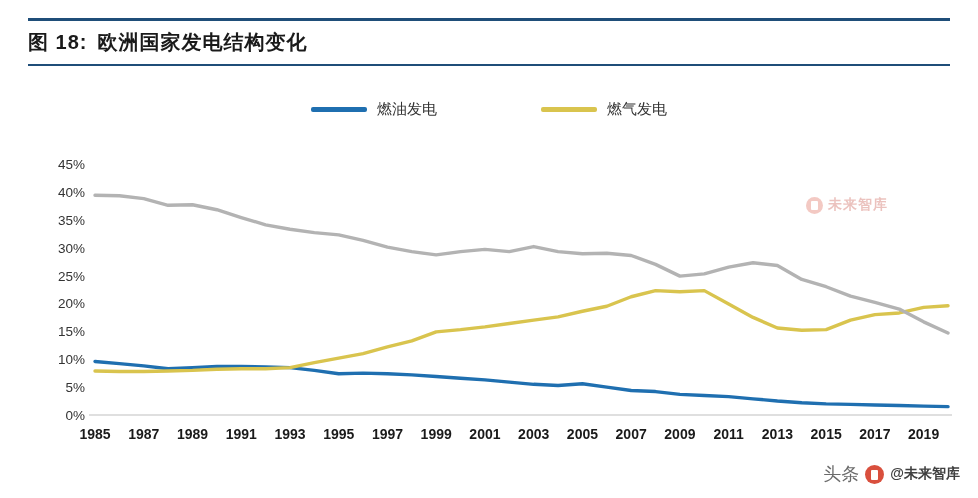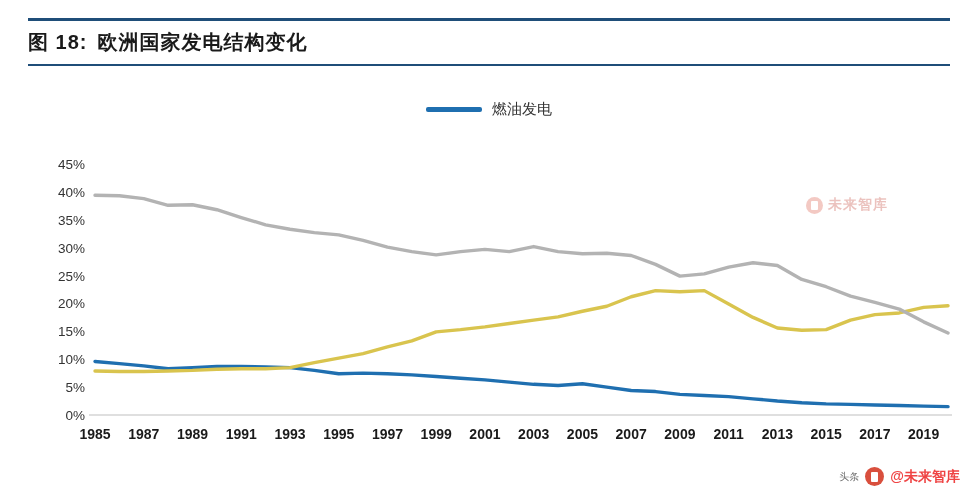--- a/index.html
+++ b/index.html
@@ -122,21 +122,21 @@
   }
   .watermark-corner {
     position: absolute;
     right: 18px;
     bottom: 12px;
     display: flex;
     align-items: center;
     gap: 6px;
   }
   .wm-corner-prefix {
-    font-size: 10px;
+    font-size: 18px;
     color: #6b6b6b;
   }
   .wm-corner-logo {
     width: 19px;
     height: 19px;
     border-radius: 50%;
     background: #d94f3d;
     position: relative;
   }
   .wm-corner-logo::after {
@@ -144,38 +144,42 @@
     position: absolute;
     left: 6px;
     top: 5px;
     width: 7px;
     height: 10px;
     background: #ffffff;
     border-radius: 1px;
   }
   .wm-corner-text {
     font-size: 14px;
-    color: #ef4444;
+    color: #404040;
     font-weight: bold;
   }
 </style>
 </head>
 <body>
 
 <div class="page">
 
   <div class="title-bar">
     <span class="title-text">图  18:</span>
     <span class="title-text" style="margin-left:10px;font-family:Liberation Serif, serif;">欧洲国家发电结构变化</span>
   </div>
 
   <div class="legend">
     <div class="legend-item">
       <span class="legend-swatch" style="background:#1f6fb0;"></span>
       <span class="legend-label">燃油发电</span>
+    </div>
+    <div class="legend-item">
+      <span class="legend-swatch" style="background:#d9c44e;"></span>
+      <span class="legend-label">燃气发电</span>
     </div>
   </div>
 
   <div class="plot-wrap">
     <svg class="chart-svg" width="978" height="330" viewBox="0 0 978 330">
       <g id="y-axis-labels">
           <text x="85" y="270" text-anchor="end" class="axis-text">0%</text>
           <text x="85" y="242.11111111111111" text-anchor="end" class="axis-text">5%</text>
           <text x="85" y="214.22222222222223" text-anchor="end" class="axis-text">10%</text>
           <text x="85" y="186.33333333333334" text-anchor="end" class="axis-text">15%</text>

